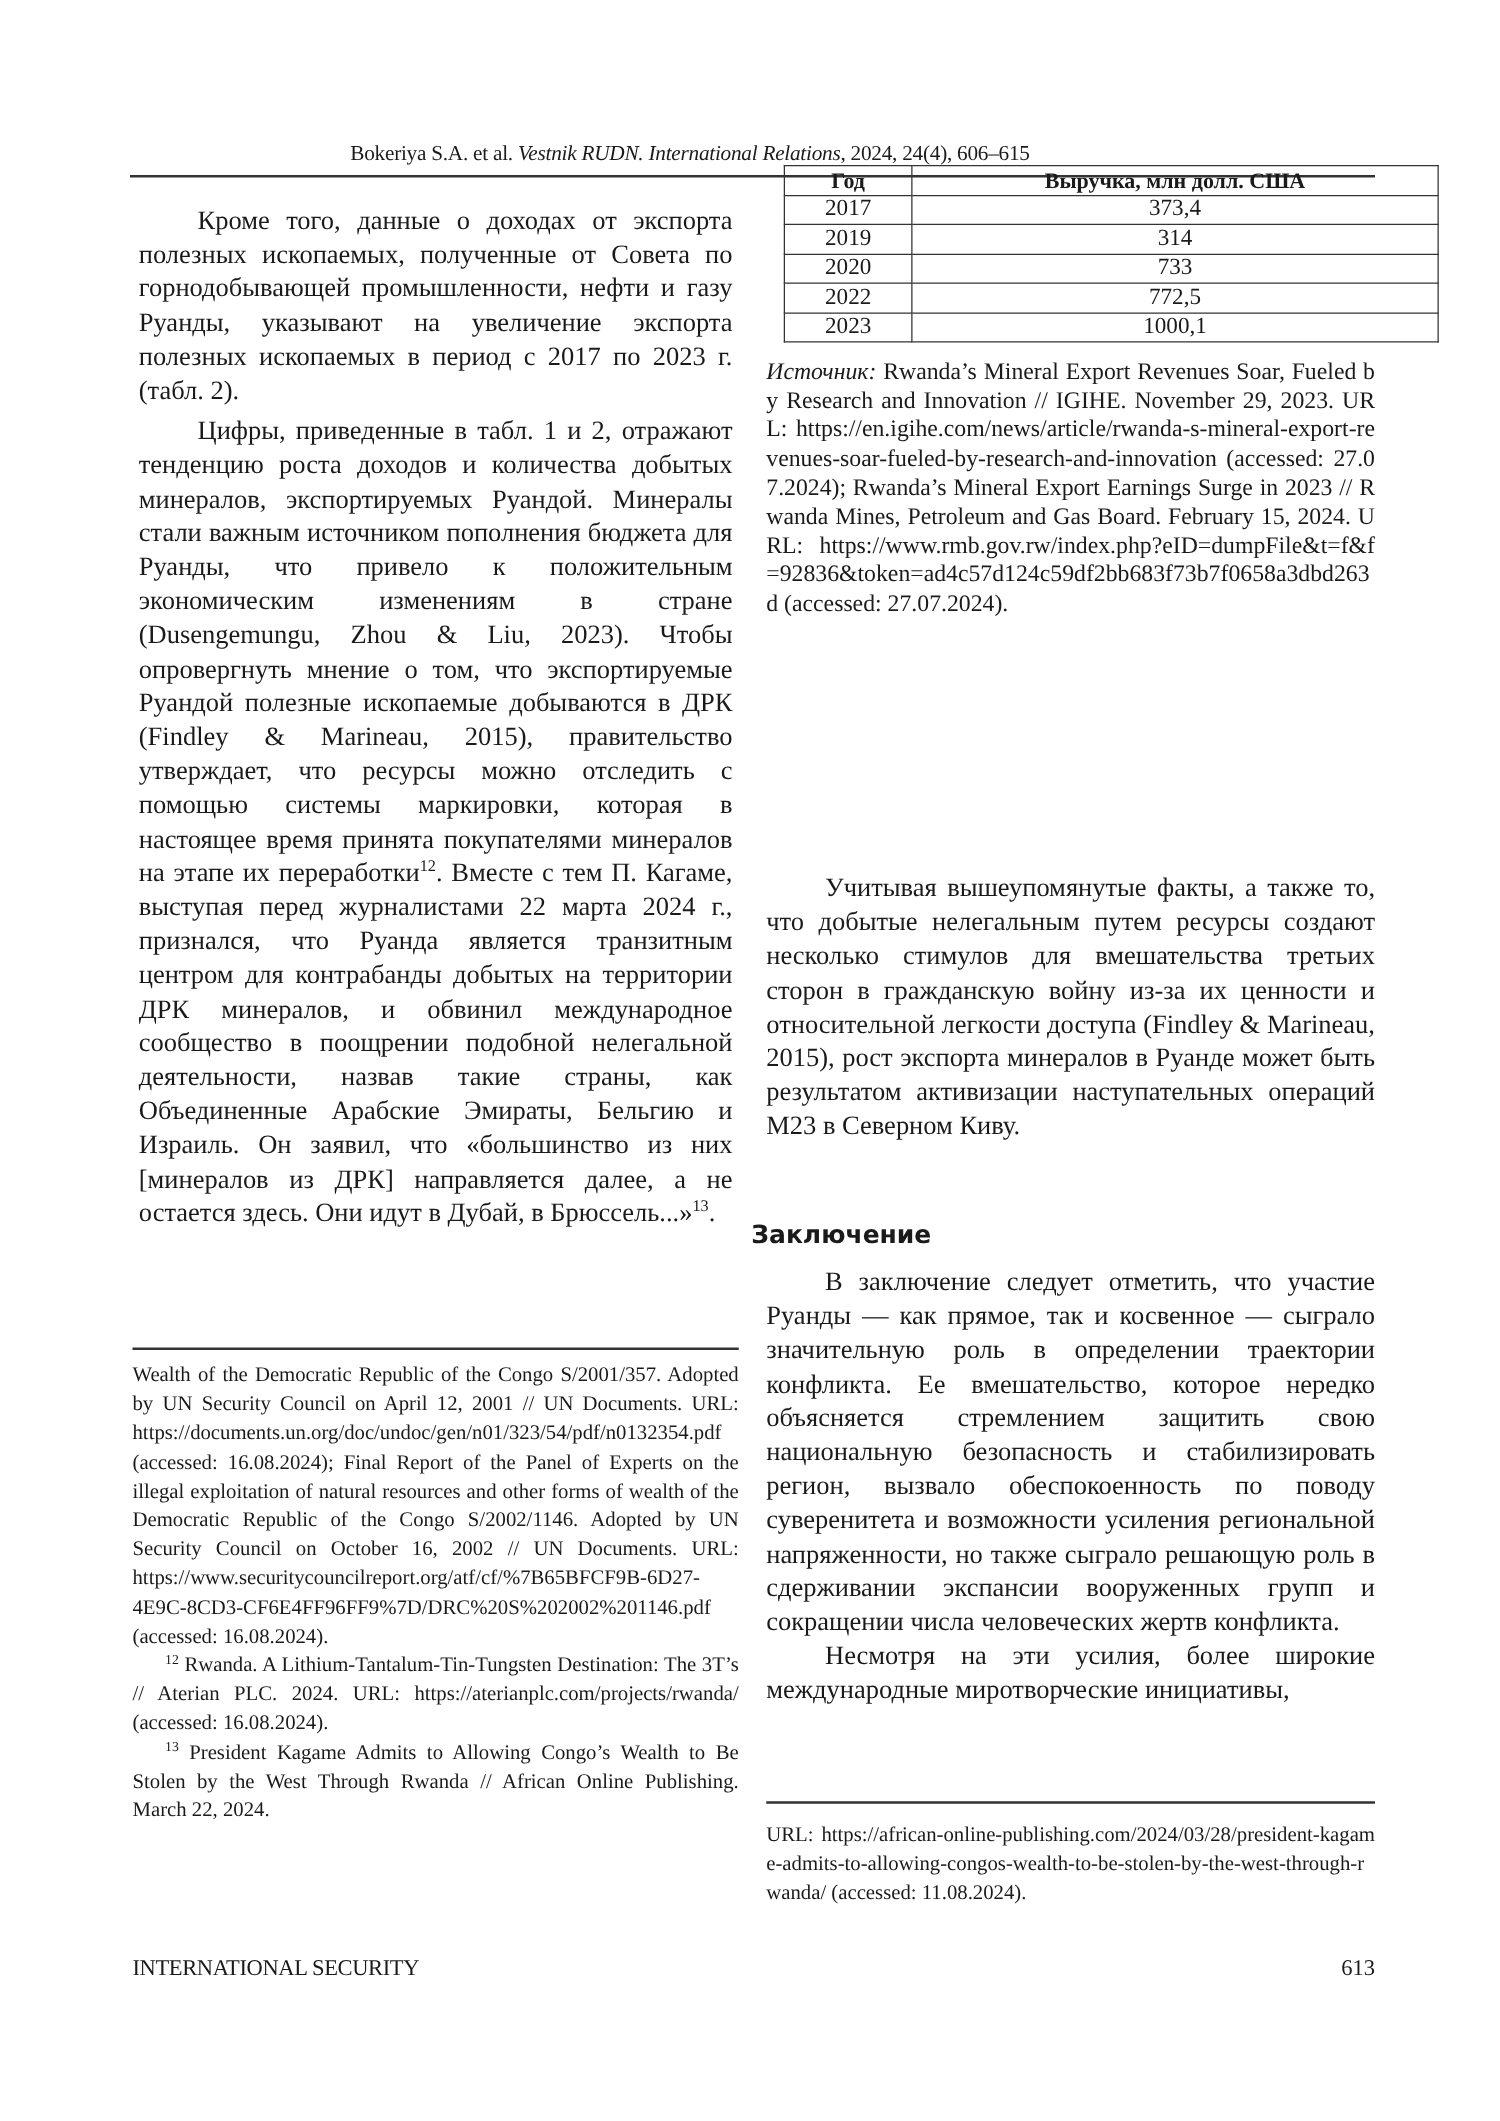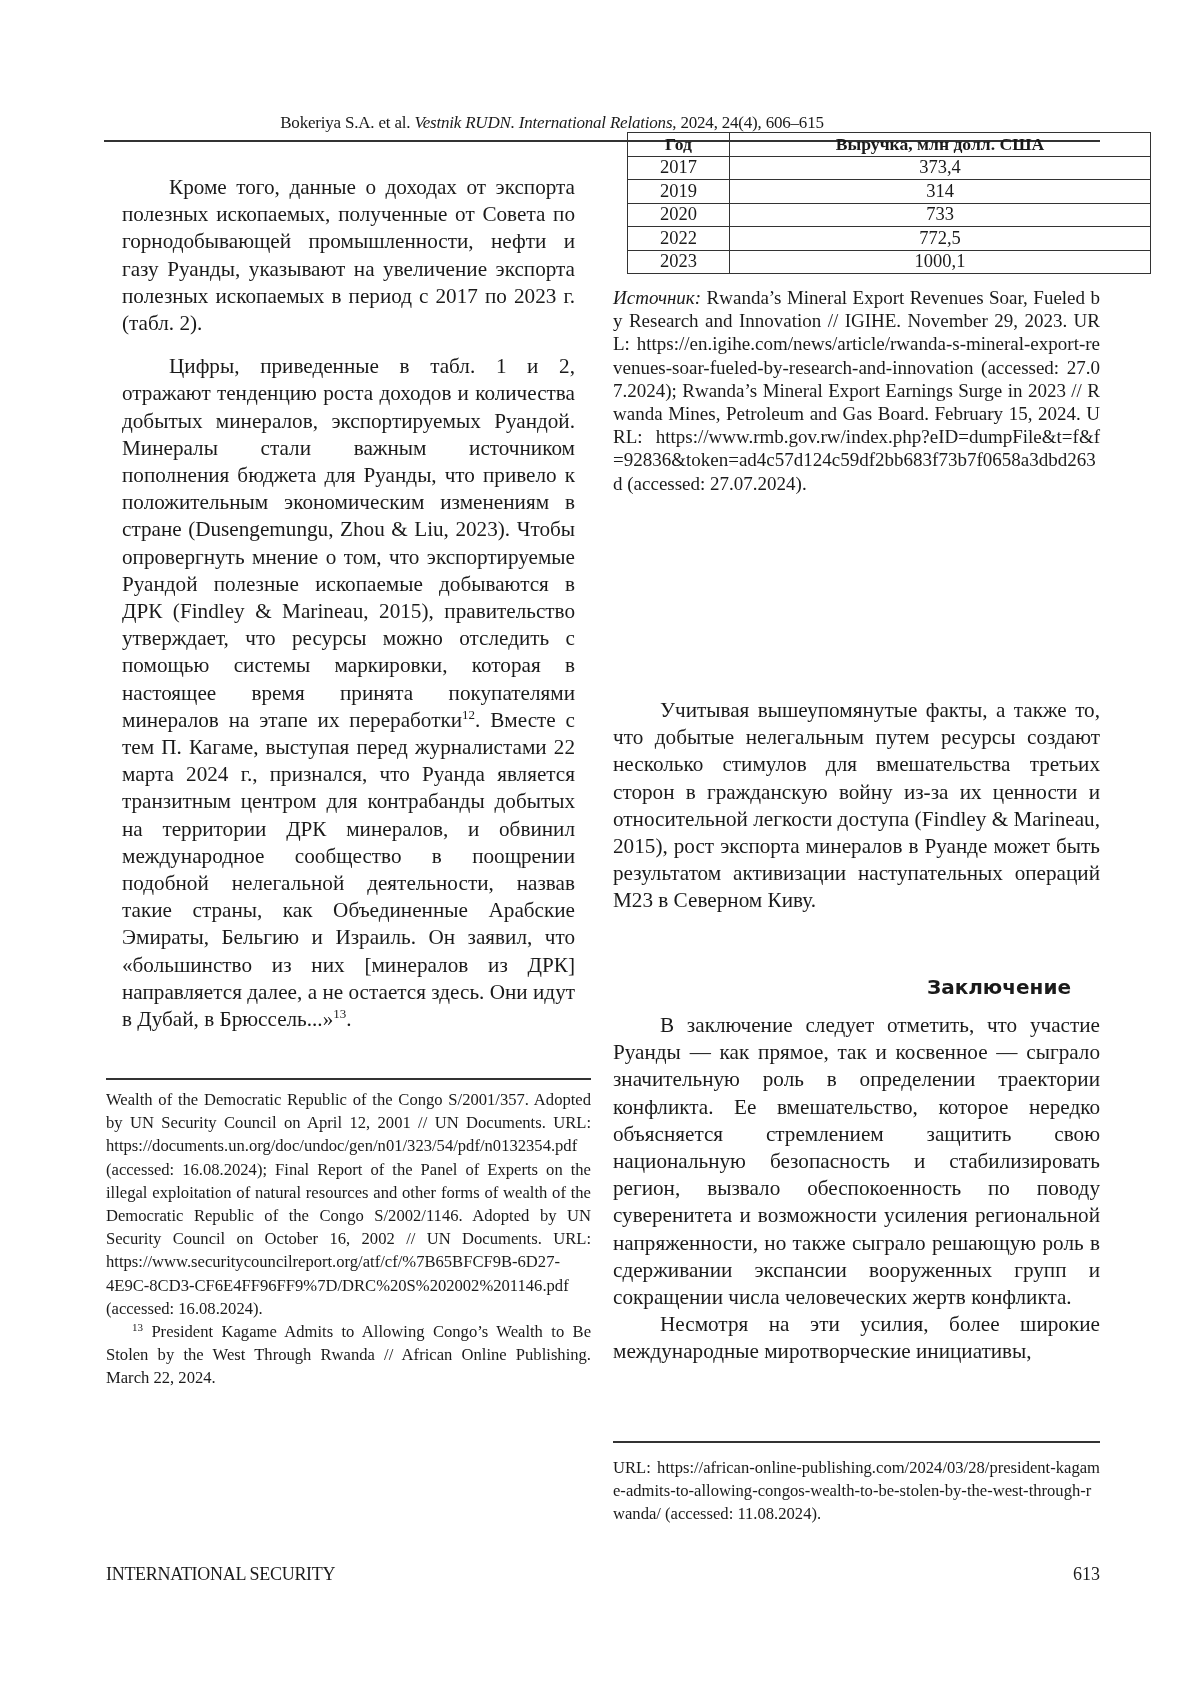--- a/index.html
+++ b/index.html
@@ -6,38 +6,38 @@
   body { width: 1200px; height: 1697px; position: relative; overflow: hidden;
          font-family: "Liberation Serif", "DejaVu Serif", serif; color: #1a1a1a; }
   .running-head { position: absolute; top: 113px; left: 0; width: 1104px; text-align: center;
                   font-size: 17px; letter-spacing: -0.2px; }
   .running-head i { font-style: italic; }
   .head-rule { position: absolute; top: 140px; left: 104px; width: 996px; height: 0;
                border-top: 2px solid #333; }
   .col { position: absolute; font-size: 21.2px; line-height: 27.2px; text-align: justify; }
   .col-left { left: 106px; top: 158px; width: 485px; }
   .col-right { left: 613px; top: 132px; width: 487px; }
-  .para { margin: 16px; text-indent: 47px; hyphens: manual; }
+  .para { margin: 5px; text-indent: 47px; hyphens: manual; }
   sup { font-size: 13px; line-height: 0; vertical-align: 8px; }
   .fn-rule-left { position: absolute; left: 106px; top: 1078px; width: 485px; border-top: 2px solid #333; }
   .fn-left { position: absolute; left: 106px; top: 1088px; width: 485px; font-size: 16.6px; line-height: 23.2px; text-align: justify; }
   .fn-left p { margin: 0; }
   .fn-left .fn-indent { text-indent: 26px; }
   .fn-left sup { font-size: 11px; vertical-align: 6px; }
   .table-label { text-align: right; font-style: italic; font-size: 18px; line-height: 24px; margin-top: 0; }
   .table-title { text-align: center; font-weight: bold; font-size: 17.6px; line-height: 23px; margin: 0 0 10px 0; }
   table.data { border-collapse: collapse; width: 524px; margin-left: 14px; font-size: 18.5px; }
   table.data th, table.data td { border: 1.5px solid #333; padding: 0; height: 22.5px; line-height: 21px; text-align: center; }
   table.data th { font-weight: bold; font-size: 17.6px; }
   table.data .c1 { width: 101px; }
   .source { margin-top: 12px; font-size: 19px; line-height: 23.2px; text-align: justify; word-break: break-all; }
   .source i { font-style: italic; }
   .right-para-block { position: absolute; left: 613px; top: 697px; width: 487px; font-size: 21.2px; line-height: 27.2px; text-align: justify; }
   .right-para-block p { margin: 0; text-indent: 47px; }
-  .section-title { position: absolute; left: 584px; top: 975px; width: 487px; text-align: right;
+  .section-title { position: absolute; left: 601px; top: 975px; width: 487px; text-align: left;
                    font-family: "DejaVu Sans", "Liberation Sans", sans-serif; font-weight: bold; font-size: 20px; }
   .right-conc { position: absolute; left: 613px; top: 1012px; width: 487px; font-size: 21.2px; line-height: 27.2px; text-align: justify; }
   .right-conc p { margin: 0; text-indent: 47px; }
   .fn-rule-right { position: absolute; left: 613px; top: 1441px; width: 487px; border-top: 2px solid #333; }
   .fn-right { position: absolute; left: 613px; top: 1456px; width: 487px; font-size: 16.6px; line-height: 23.2px; text-align: justify; word-break: break-all; }
   .foot-left { position: absolute; left: 106px; top: 1564px; font-size: 18px; letter-spacing: -0.3px; }
   .foot-right { position: absolute; right: 100px; top: 1564px; font-size: 18px; }
 </style>
 </head>
 <body>
@@ -49,20 +49,21 @@
 <div class="head-rule"></div>
 
 <div class="col col-left">
   <p class="para">Кроме того, данные о доходах от экспорта полезных ископаемых, полученные от Совета по горнодобывающей промышленности, нефти и газу Руанды, указывают на увеличение экспорта полезных ископаемых в период с 2017 по 2023 г. (табл. 2).</p>
   <p class="para"><span>Цифры, приведенные в табл. 1 и 2, отражают тенденцию роста доходов и количества добытых минералов, экспортируемых Руандой. Минералы стали важным источником пополнения бюджета для Руанды, что привело к положительным экономическим изменениям в стране (Dusengemungu, Zhou &amp; Liu, 2023). Чтобы опровергнуть мнение о том, что экспортируемые Руандой полезные ископаемые добываются в ДРК (Findley &amp; Marineau, 2015), правительство утверждает, что ресурсы можно отследить с помощью системы маркировки, которая в настоящее время принята покупателями минералов на этапе их переработки</span><sup>12</sup><span>. Вместе с тем П. Кагаме, выступая перед журналистами 22 марта 2024 г., признался, что Руанда является транзитным центром для контрабанды добытых на территории ДРК минералов, и обвинил международное сообщество в поощрении подобной нелегальной деятельности, назвав такие страны, как Объединенные Арабские Эмираты, Бельгию и Израиль. Он заявил, что «большинство из них [минералов из ДРК] направляется далее, а не остается здесь. Они идут в Дубай, в Брюссель...»</span><sup>13</sup><span>.</span></p>
 </div>
 
 <div class="fn-rule-left"></div>
 <div class="fn-left">
   <p>Wealth of the Democratic Republic of the Congo S/2001/357. Adopted by UN Security Council on April 12, 2001 // UN Documents. URL: https://documents.un.org/doc/undoc/gen/n01/323/54/pdf/n0132354.pdf (accessed: 16.08.2024); Final Report of the Panel of Experts on the illegal exploitation of natural resources and other forms of wealth of the Democratic Republic of the Congo S/2002/1146. Adopted by UN Security Council on October 16, 2002 // UN Documents. URL: https://www.securitycouncilreport.org/atf/cf/%7B65BFCF9B-6D27-4E9C-8CD3-CF6E4FF96FF9%7D/DRC%20S%202002%201146.pdf (accessed: 16.08.2024).</p>
+  <p class="fn-indent"><sup>12</sup><span> Rwanda. A Lithium-Tantalum-Tin-Tungsten Destination: The 3T’s // Aterian PLC. 2024. URL: https://aterianplc.com/projects/rwanda/ (accessed: 16.08.2024).</span></p>
   <p class="fn-indent"><sup>13</sup><span> President Kagame Admits to Allowing Congo’s Wealth to Be Stolen by the West Through Rwanda // African Online Publishing. March 22, 2024.</span></p>
 </div>
 
 <div class="col col-right">
   <table class="data">
     <thead>
       <tr>
         <th class="c1">Год</th>
         <th>Выручка, млн долл. США</th>
       </tr>

